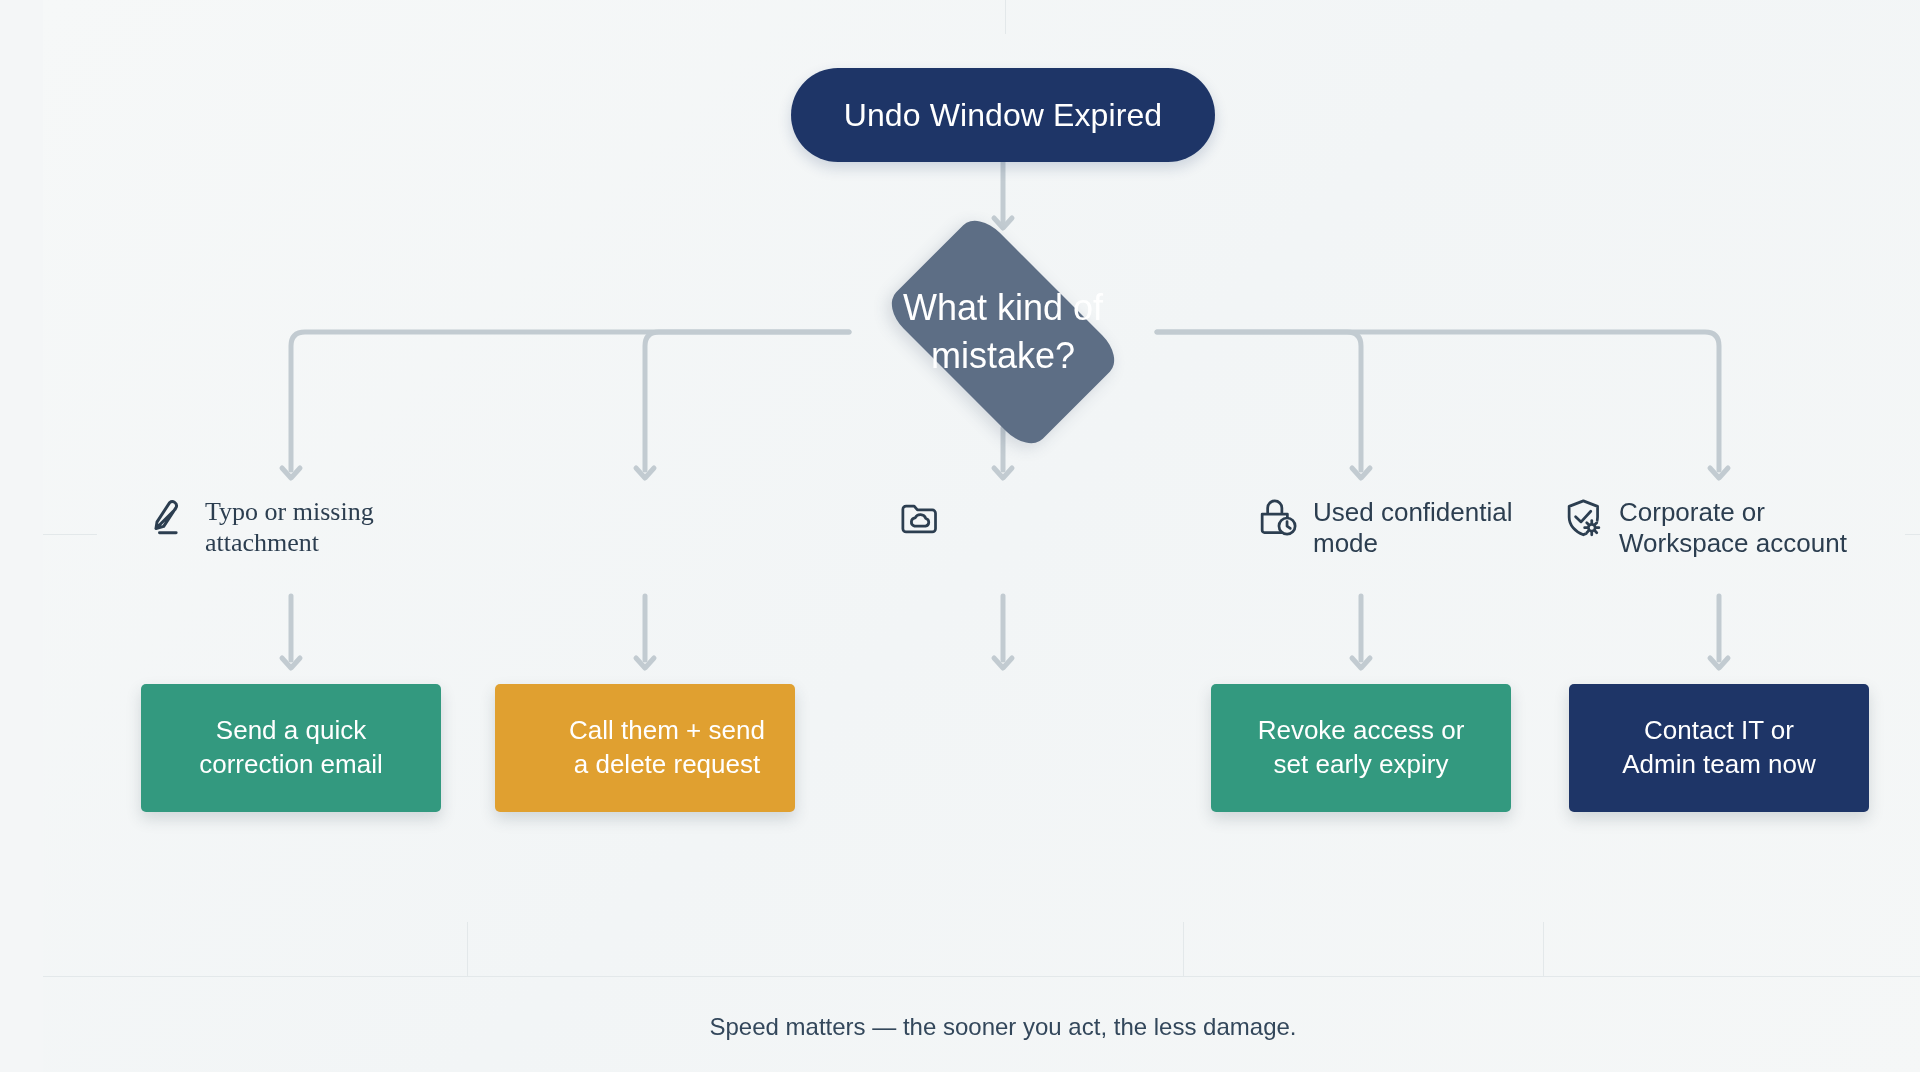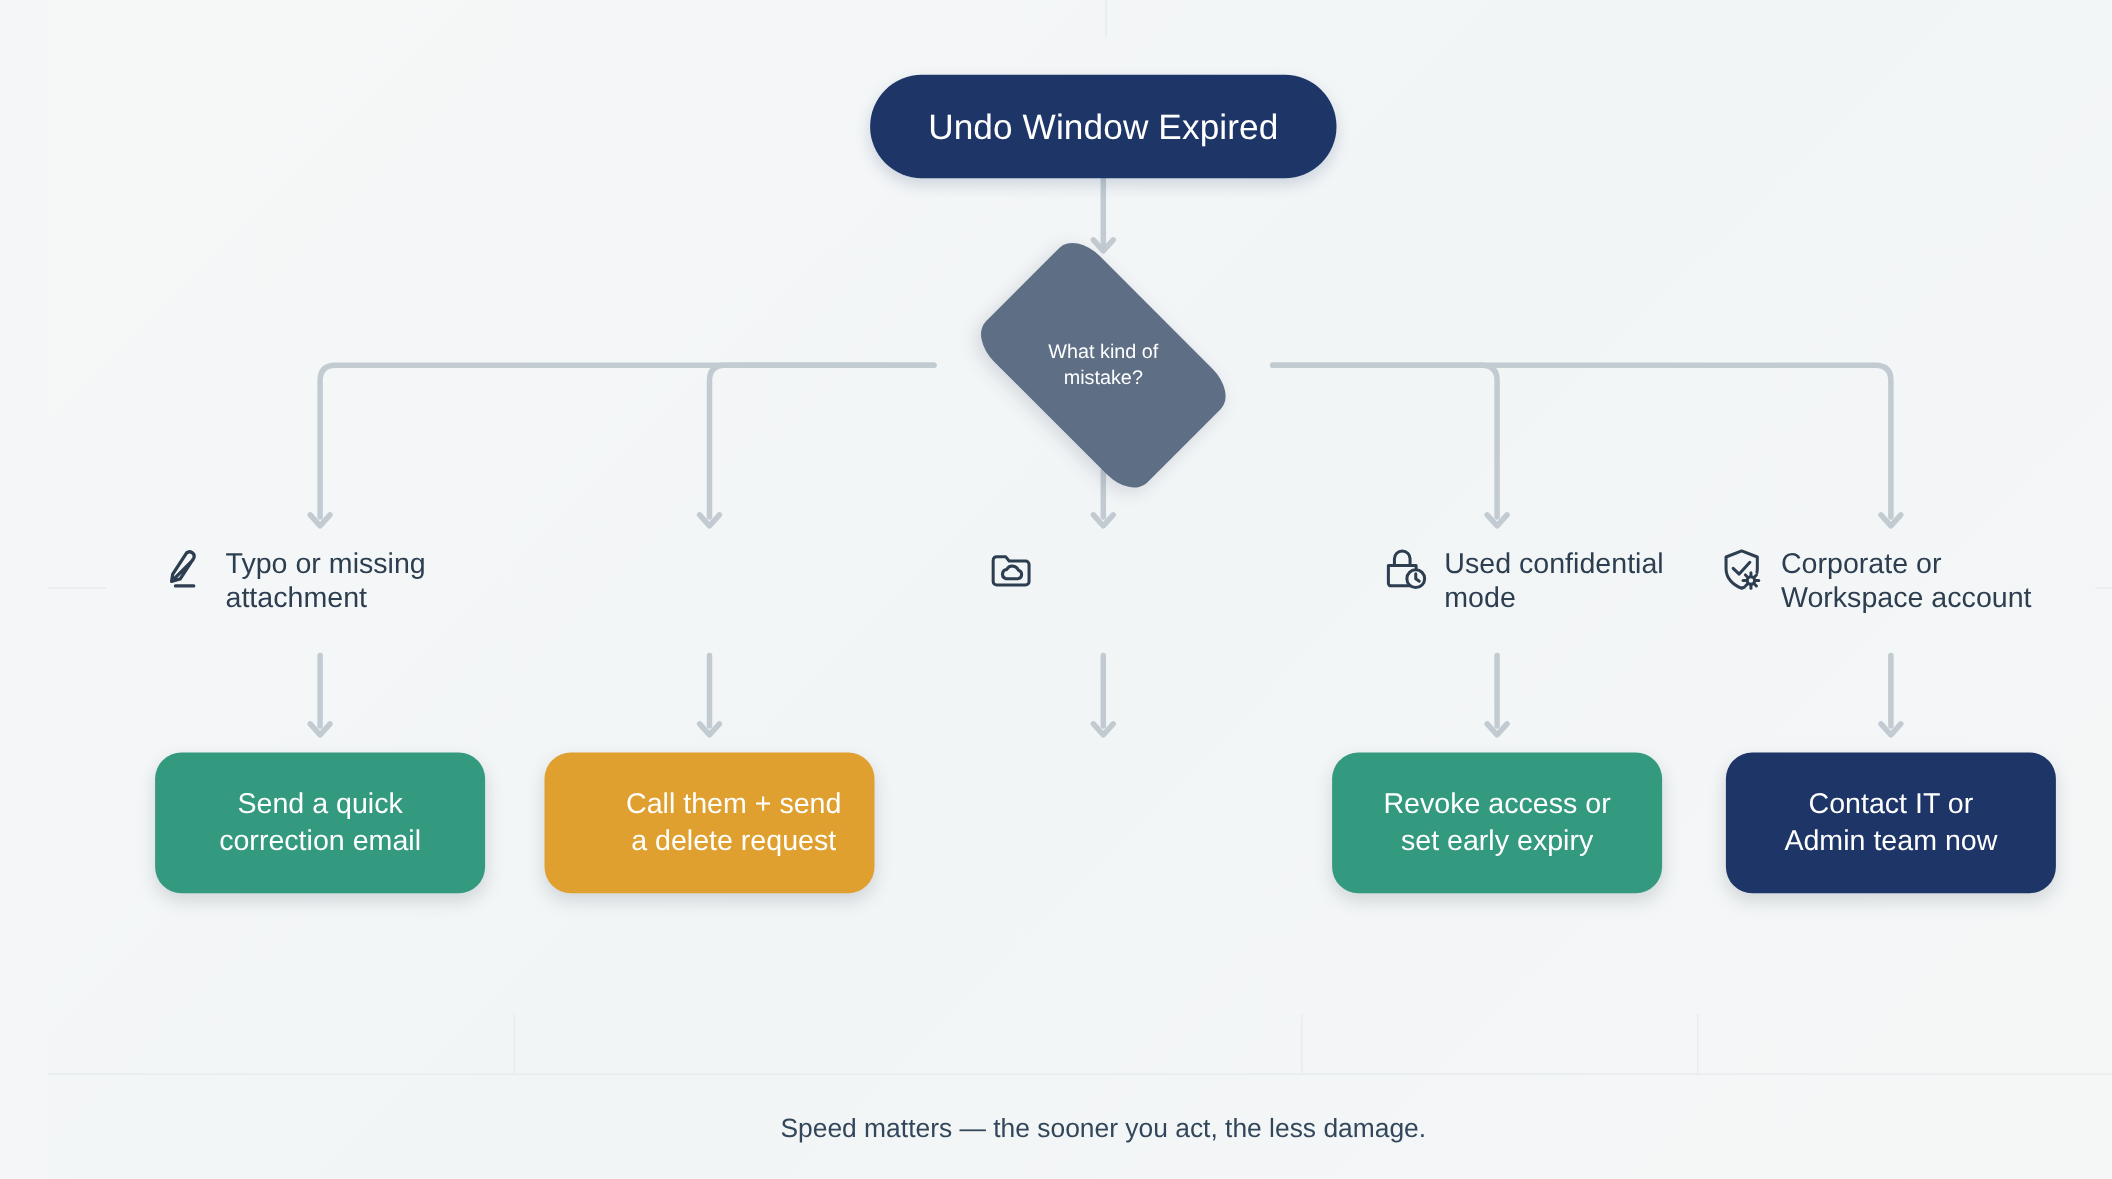--- a/index.html
+++ b/index.html
@@ -49,38 +49,38 @@
     width: 146px; height: 146px;
     margin: -73px 0 0 -73px;
     background: #5d6e85;
     border-radius: 22px;
     transform: rotate(45deg) scale(1.42, 0.93);
     box-shadow: 0 6px 14px rgba(60,80,105,.18);
   }
   .node-diamond-label {
     position: absolute; inset: 0;
     display: flex; align-items: center; justify-content: center;
-    color: #ffffff; font-size: 18px; line-height: 1.32;
+    color: #ffffff; font-size: 36px; line-height: 1.32;
     text-align: center;
     white-space: pre-line;
   }
 
   
   .branch { position: absolute; top: 495px; width: 320px; }
   .branch-head { display: flex; align-items: flex-start; gap: 14px; }
   .branch-icon { flex: 0 0 auto; width: 42px; height: 46px; display: block; }
   .branch-label {
     color: #2c3e50; font-size: 26px; line-height: 1.18;
     white-space: pre-line; padding-top: 2px;
   }
 
   .outcome {
     position: absolute; top: 684px;
     width: 300px; height: 128px;
-    border-radius: 24px;
+    border-radius: 5px;
     display: flex; align-items: center; justify-content: center;
     text-align: center;
     color: #ffffff; font-size: 26px; line-height: 1.3;
     white-space: pre-line;
     box-shadow: 0 7px 15px rgba(40,60,70,.17);
   }
 
   .footer-note {
     position: absolute; left: 0; right: 0; top: 1013px;
     text-align: center;
@@ -138,21 +138,21 @@
   </svg>
 
   <div class="node-title">Undo Window Expired</div>
 
   <div class="node-diamond-wrap">
     <div class="node-diamond-shape"></div>
     <div class="node-diamond-label">What kind of
 mistake?</div>
   </div>
 
-  <div class="branch" style="left:106px;">
+  <div class="branch" style="left:106px;font-family:Liberation Serif, serif;">
     <div class="branch-head">
       <svg class="branch-icon" viewBox="0 0 24 26">
         <path d="M4 19 L15 8 M4 19 L4.6 15.2 L11.8 4.2 A2.4 2.4 0 0 1 15.6 6.8 L8.4 17.8 L4 19 Z" fill="none" stroke="#2c3e50" stroke-width="1.7" stroke-linecap="round" stroke-linejoin="round"></path>
         <path d="M6 21.4 L15.5 21.4" fill="none" stroke="#2c3e50" stroke-width="1.7" stroke-linecap="round"></path>
       </svg>
       <span class="branch-label">Typo or missing
 attachment</span>
     </div>
   </div>
 

